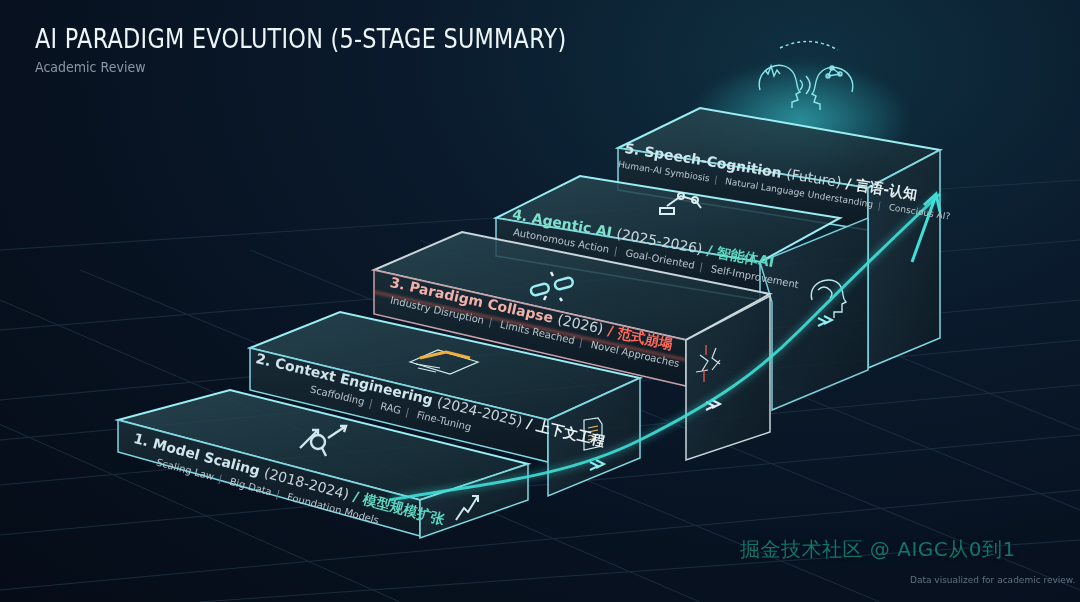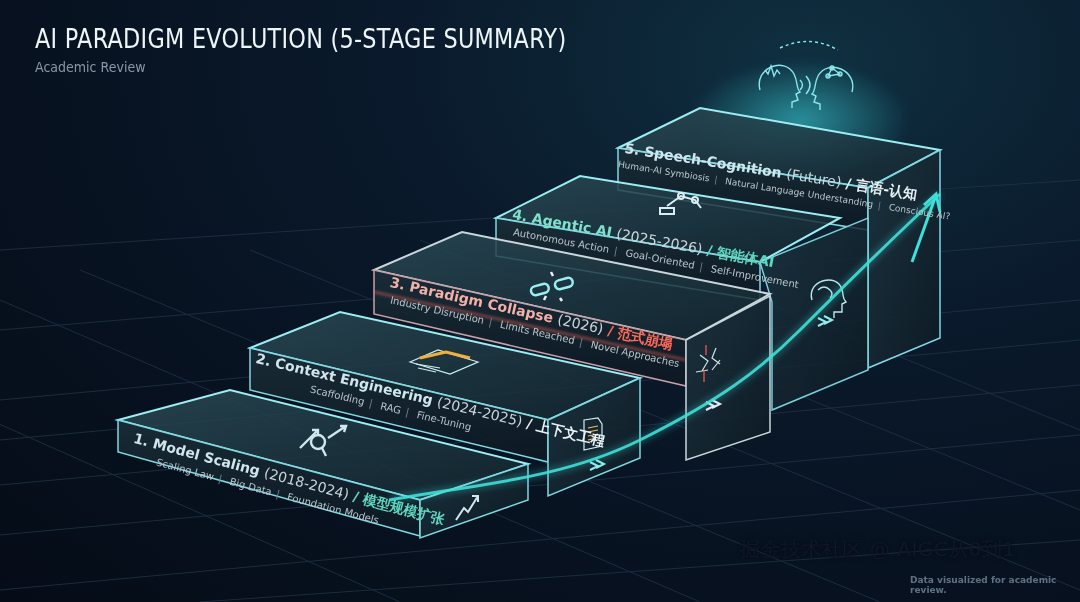--- a/index.html
+++ b/index.html
@@ -22,28 +22,27 @@
     .label {
       position: absolute; white-space: nowrap; transform-origin: left top;
       font-family: "DejaVu Sans", sans-serif;
     }
     .stage-title { font-size: 14px; font-weight: bold; }
     .stage-title .yrs { font-weight: normal; color: #c9d6dc; }
     .stage-title .zh { font-weight: bold; }
     .tags { font-size: 10px; color: #b9c6cc; }
     .tags .sep { color: #6e8590; margin: 0 5px; }
     .watermark {
-      position: absolute; left: 740px; top: 536px; font-size: 20px; color: #0f172a;
+      position: absolute; left: 740px; top: 536px; font-size: 20px; color: #0f766e;
       font-family: "DejaVu Sans", sans-serif; letter-spacing: 0.5px;
       text-shadow: 0 0 4px rgba(0,0,0,0.6);
     }
     .footnote {
       position: absolute; left: 910px; top: 575px; font-size: 9px; color: #5f7282;
       font-family: "DejaVu Sans", sans-serif;
-      font-weight: bold;
     }
   </style>
 </head>
 <body>
 
 <div class="title">AI PARADIGM EVOLUTION (5-STAGE SUMMARY)</div>
 <div class="subtitle">Academic Review</div>
 
 <svg class="scene" width="1080" height="602" viewBox="0 0 1080 602">
   <defs>

